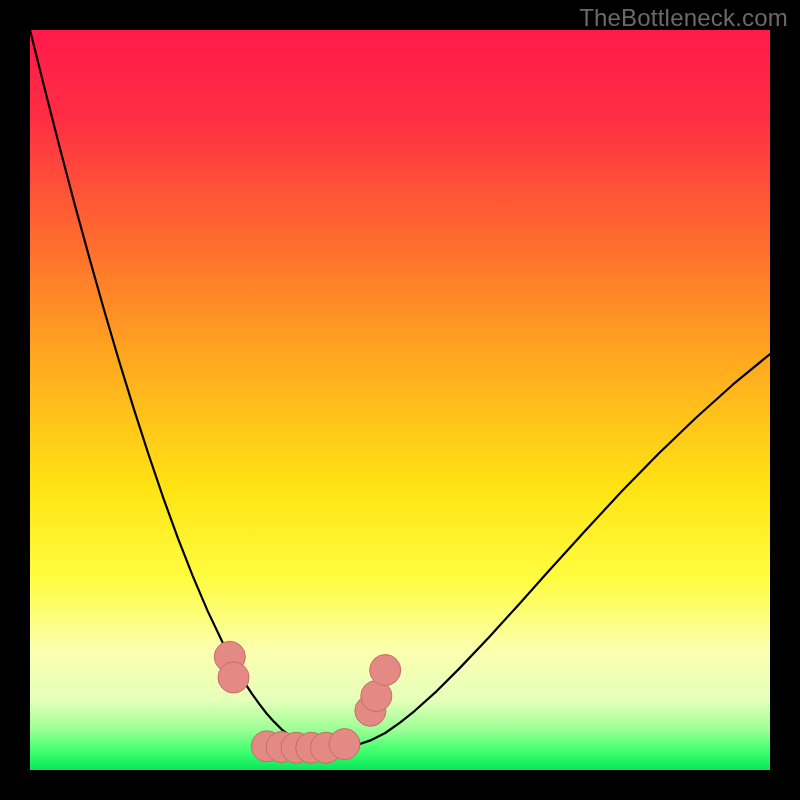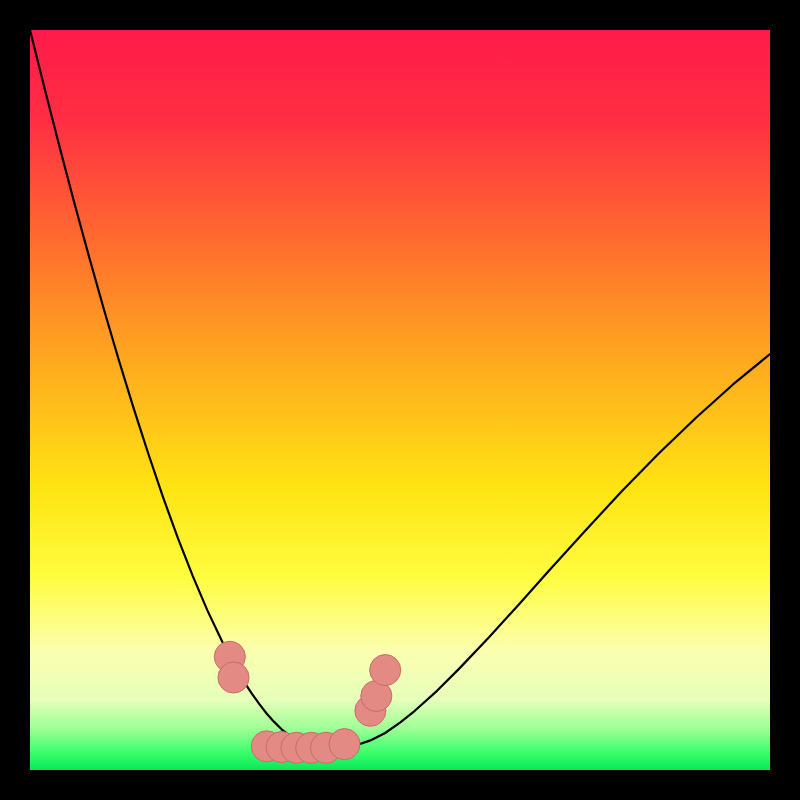--- a/index.html
+++ b/index.html
@@ -29,20 +29,21 @@
     height: 740px;
     overflow: hidden;
   }
   svg.plot { display: block; width: 740px; height: 740px; }
 </style>
 </head>
 <body>
 
 <div class="frame">
 
+  <div class="watermark">TheBottleneck.com</div>
 
   <div class="plot-wrap">
     <svg class="plot" viewBox="0 0 740 740" preserveAspectRatio="none">
       <defs>
         <linearGradient id="bg-grad" x1="0" y1="0" x2="0" y2="1">
             <stop offset="0.00%" stop-color="#ff1a4a"></stop>
             <stop offset="12.00%" stop-color="#ff2e43"></stop>
             <stop offset="28.00%" stop-color="#ff6a2f"></stop>
             <stop offset="45.00%" stop-color="#ffaa1f"></stop>
             <stop offset="62.00%" stop-color="#ffe413"></stop>

